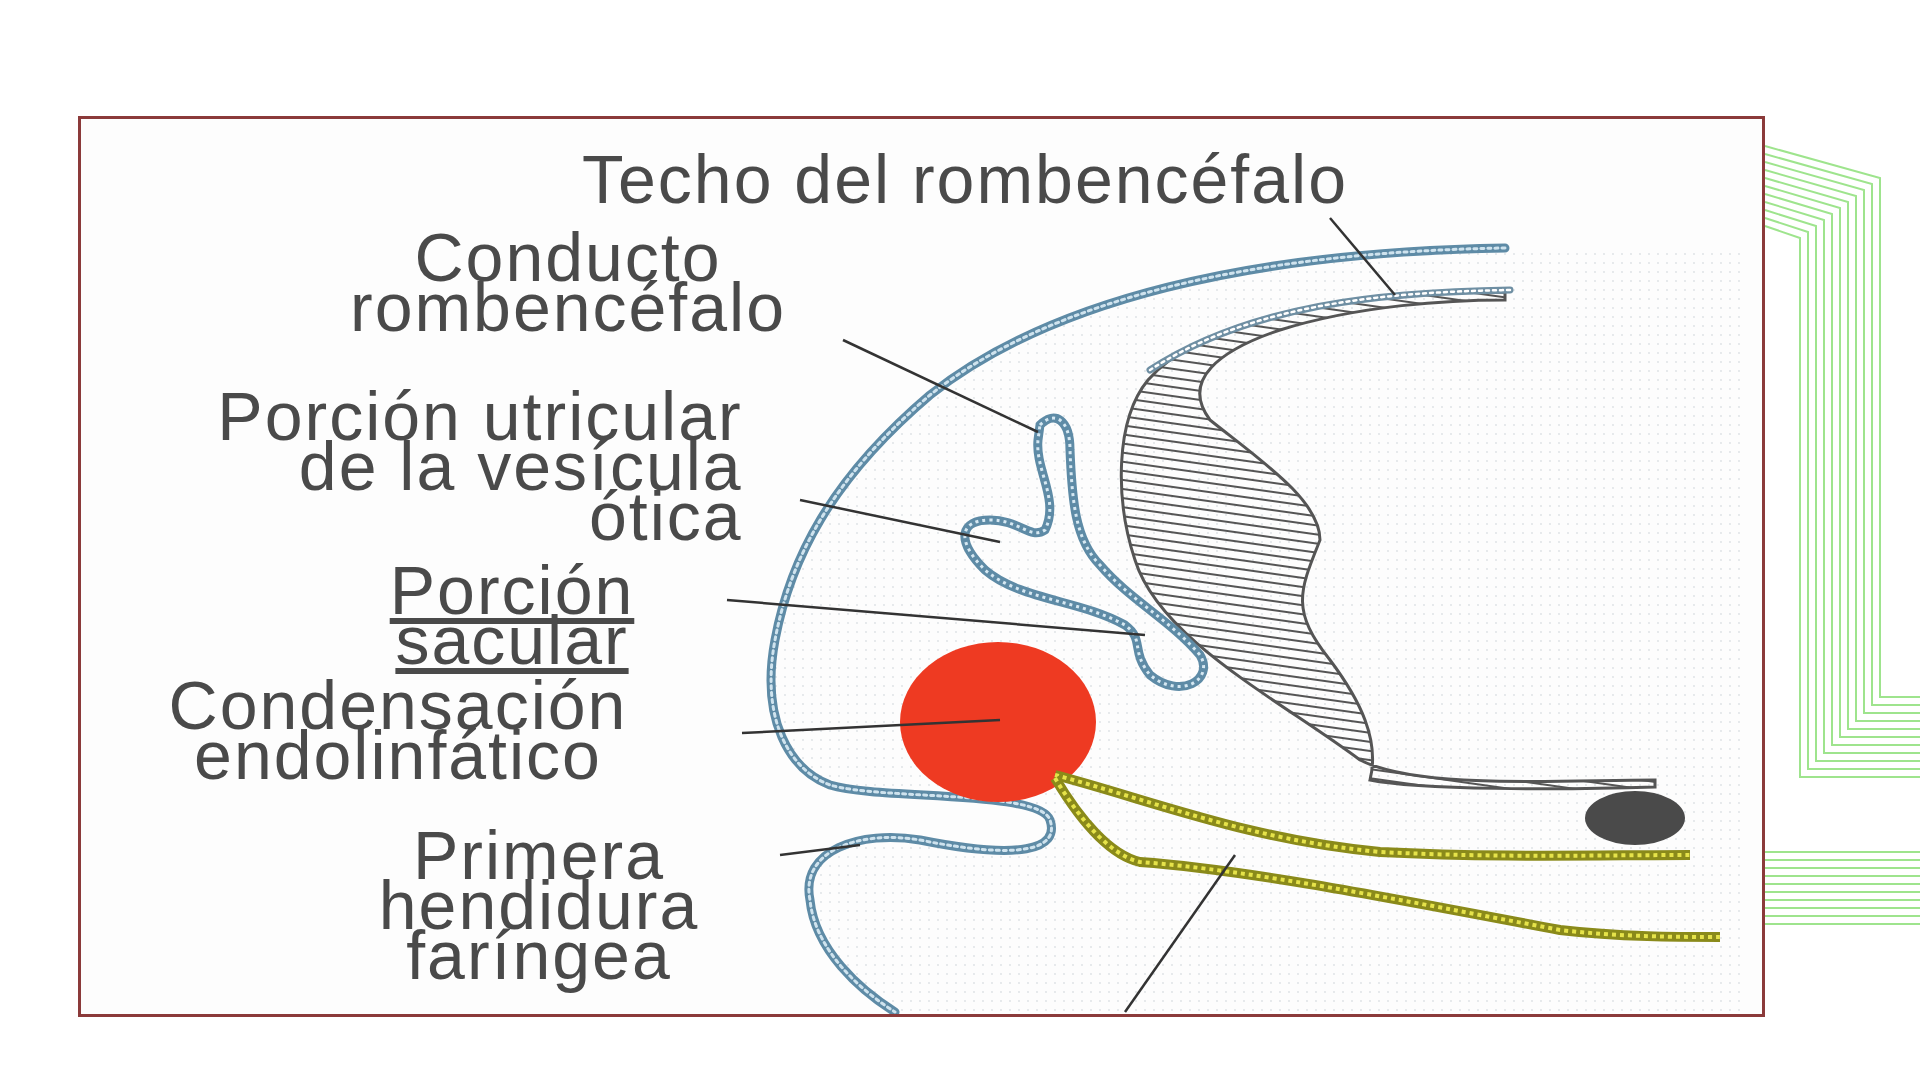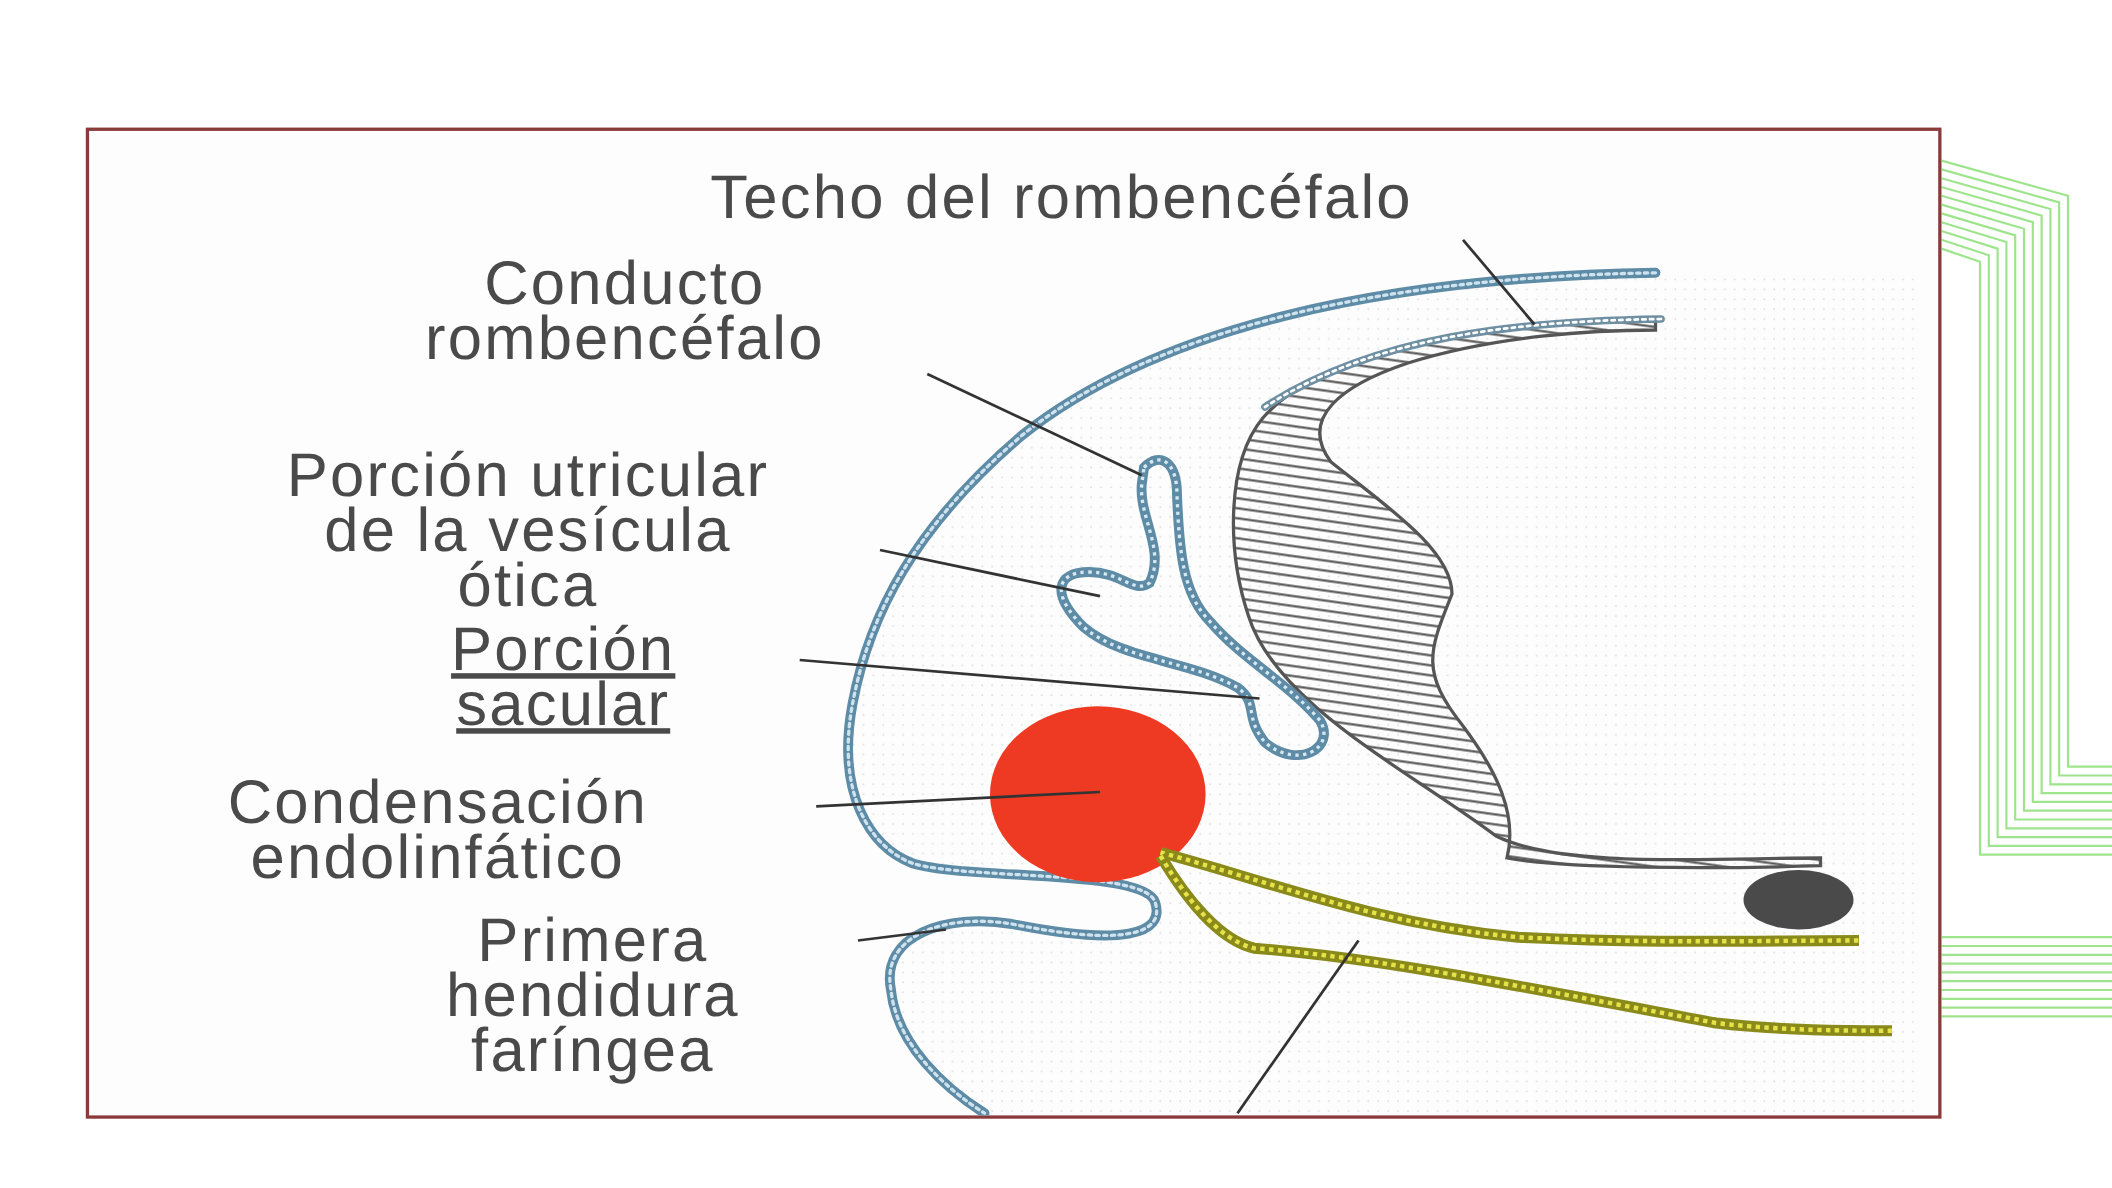--- a/index.html
+++ b/index.html
@@ -15,21 +15,21 @@
     position: absolute; left: 78px; top: 116px;
     width: 1681px; height: 895px;
     border: 3px solid #8b3a3a;
     background: #fdfdfd;
     overflow: hidden;
   }
   .diagram { position: absolute; left: -81px; top: -119px; }
   .label {
     position: absolute;
     color: #4a4a4a;
-    font-size: 56px;
+    font-size: 68px;
     line-height: 50px;
     letter-spacing: 2px;
     text-align: center;
     white-space: nowrap;
     transform: translateX(-50%);
   }
   .label span { display: block; }
 </style>
 </head>
 <body>
@@ -117,32 +117,32 @@
 
     <div class="label" style="left:884px; top:35px;">
       <span>Techo del rombencéfalo</span>
     </div>
 
     <div class="label" style="left:461px; top:113px;margin-left:26px;">
       <span>Conducto</span>
       <span>rombencéfalo</span>
     </div>
 
-    <div class="label" style="left:399px; top:288px;">
+    <div class="label" style="left:399px; top:272px;text-align:right;">
       <span>Porción utricular</span>
       <span>de la vesícula</span>
       <span>ótica</span>
     </div>
 
     <div class="label" style="left:431px; top:446px;text-decoration:underline;">
       <span>Porción</span>
       <span>sacular</span>
     </div>
 
-    <div class="label" style="left:317px; top:561px;margin-top:24px;">
+    <div class="label" style="left:317px; top:561px;">
       <span>Condensación</span>
       <span>endolinfático</span>
     </div>
 
     <div class="label" style="left:458px; top:711px;">
       <span>Primera</span>
       <span>hendidura</span>
       <span>faríngea</span>
     </div>
 

